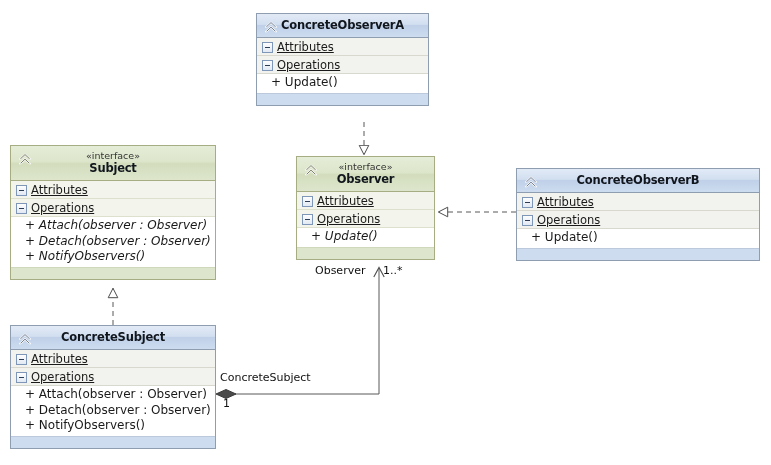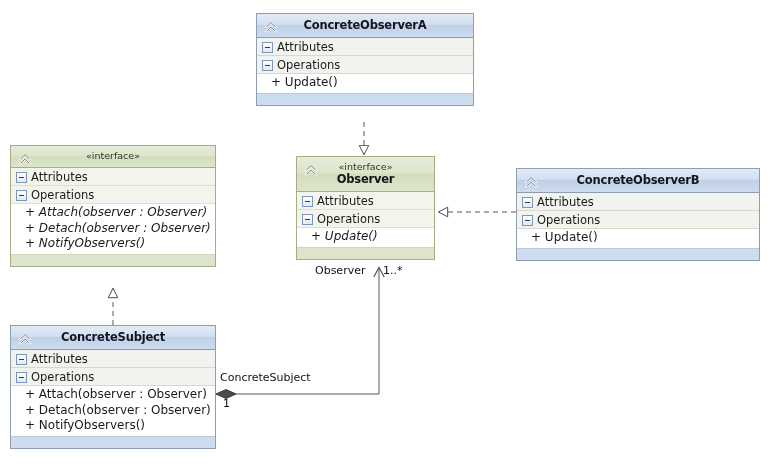--- a/index.html
+++ b/index.html
@@ -59,20 +59,21 @@
   }
 
   .comp{
     background:#f2f2ee;
     border-bottom:1px solid #d8d8cf;
     padding:2px 4px 2px 5px;
     line-height:15px;
     height:18px;
     box-sizing:border-box;
     white-space:nowrap;
+    text-decoration:underline;
   }
   .iface .comp{background:#f3f5ec;border-bottom:1px solid #dde0cd;}
   .comp .lbl{margin-left:4px;font-size:11.5px;}
 
   .members{
     background:#ffffff;
     padding:1px 4px 2px 14px;
     line-height:15.5px;
     font-size:12px;
     white-space:nowrap;
@@ -145,21 +146,21 @@
 
       <path d="M216,394 L226,389.5 L236,394 L226,398.5 Z" fill="#4a4a4a" stroke="#3a3a3a" stroke-width="1"></path>
     </g>
   </svg>
 
   <div class="conlabel" style="left:315px;top:264px;">Observer</div>
   <div class="conlabel" style="left:383px;top:264px;">1..*</div>
   <div class="conlabel" style="left:220px;top:371px;">ConcreteSubject</div>
   <div class="conlabel" style="left:223px;top:397px;">1</div>
 
-  <div class="umlclass" style="left:256px;top:13px;width:218px;">
+  <div class="umlclass" style="left:256px;top:13px;width:173px;">
     <div class="hdr">
       <span class="chev">
         <svg width="16" height="16" viewBox="0 0 16 16">
           <path d="M8 2.6 L14 8.2 L11.9 8.2 L8 4.6 L4.1 8.2 L2 8.2 Z" fill="#6f7d92" stroke="#ffffff" stroke-width="0.9"></path>
           <path d="M8 7.2 L14 12.8 L11.9 12.8 L8 9.2 L4.1 12.8 L2 12.8 Z" fill="#6f7d92" stroke="#ffffff" stroke-width="0.9"></path>
         </svg>
       </span>
       <span class="cname">ConcreteObserverA</span>
     </div>
     <div class="comp">
@@ -176,20 +177,21 @@
 
   <div class="umlclass iface" style="left:10px;top:145px;width:206px;">
     <div class="hdr">
       <span class="chev">
         <svg width="16" height="16" viewBox="0 0 16 16">
           <path d="M8 2.6 L14 8.2 L11.9 8.2 L8 4.6 L4.1 8.2 L2 8.2 Z" fill="#767d61" stroke="#ffffff" stroke-width="0.9"></path>
           <path d="M8 7.2 L14 12.8 L11.9 12.8 L8 9.2 L4.1 12.8 L2 12.8 Z" fill="#767d61" stroke="#ffffff" stroke-width="0.9"></path>
         </svg>
       </span>
       <span class="stereo">«interface»</span>
+      <span class="cname">Subject</span>
     </div>
     <div class="comp">
       <span class="tog"></span><span class="lbl">Attributes</span>
     </div>
     <div class="comp">
       <span class="tog"></span><span class="lbl">Operations</span>
     </div>
     <div class="members ital">
       <div>+ Attach(observer : Observer)</div>
       <div>+ Detach(observer : Observer)</div>

